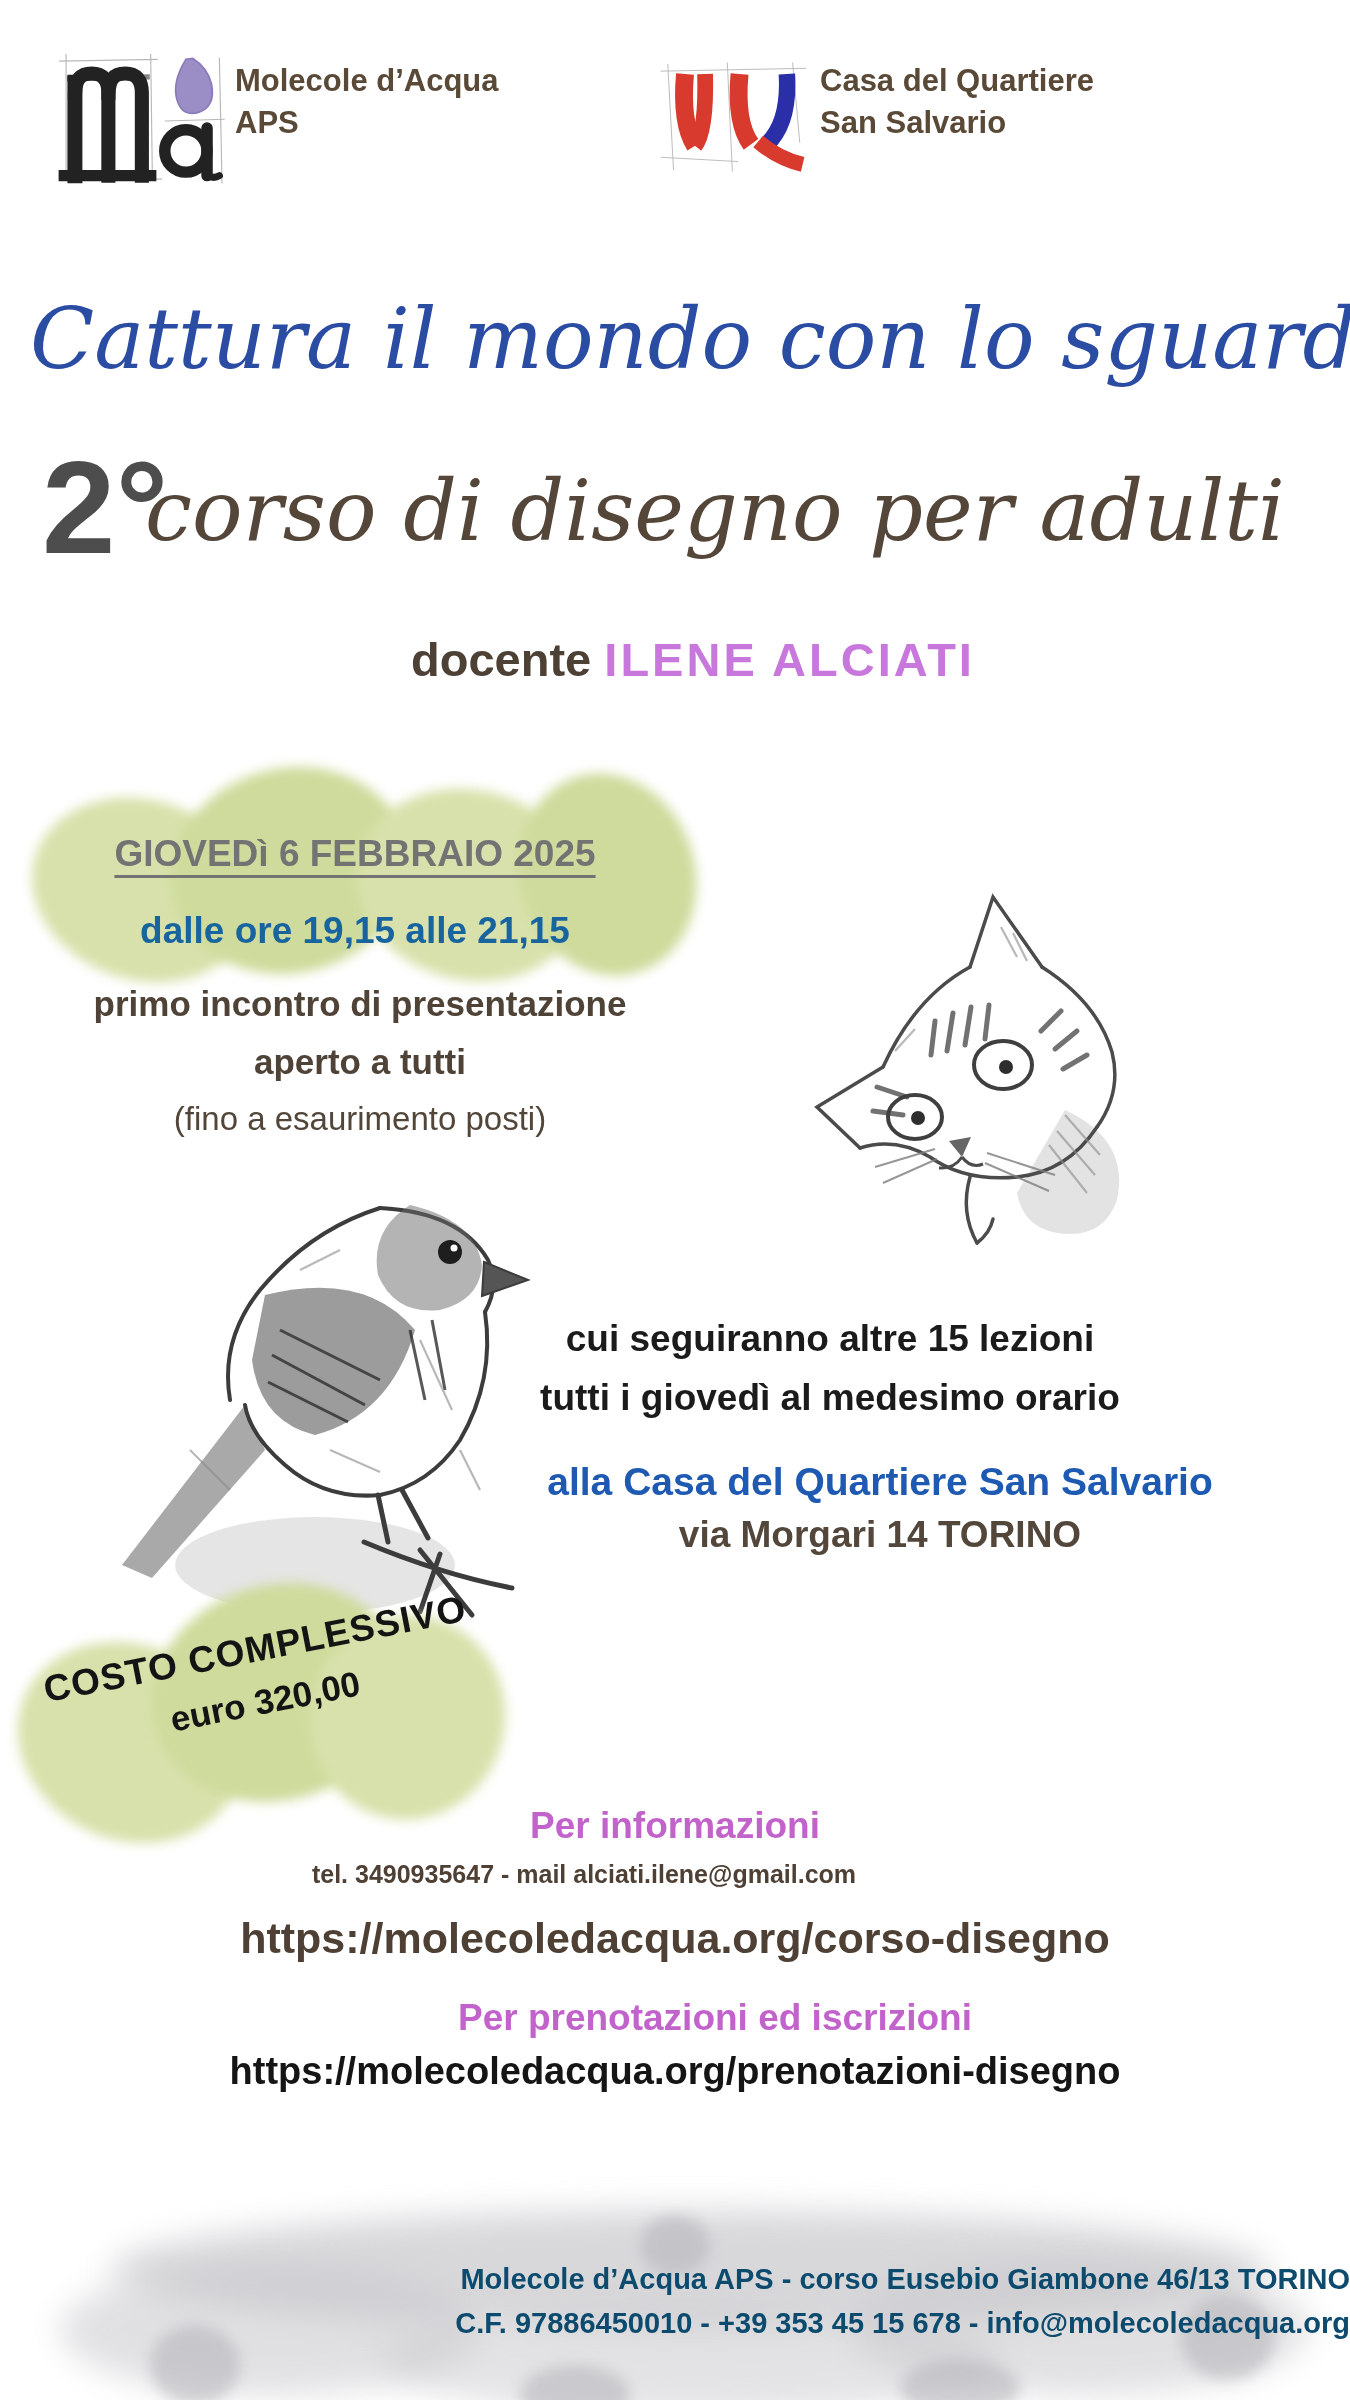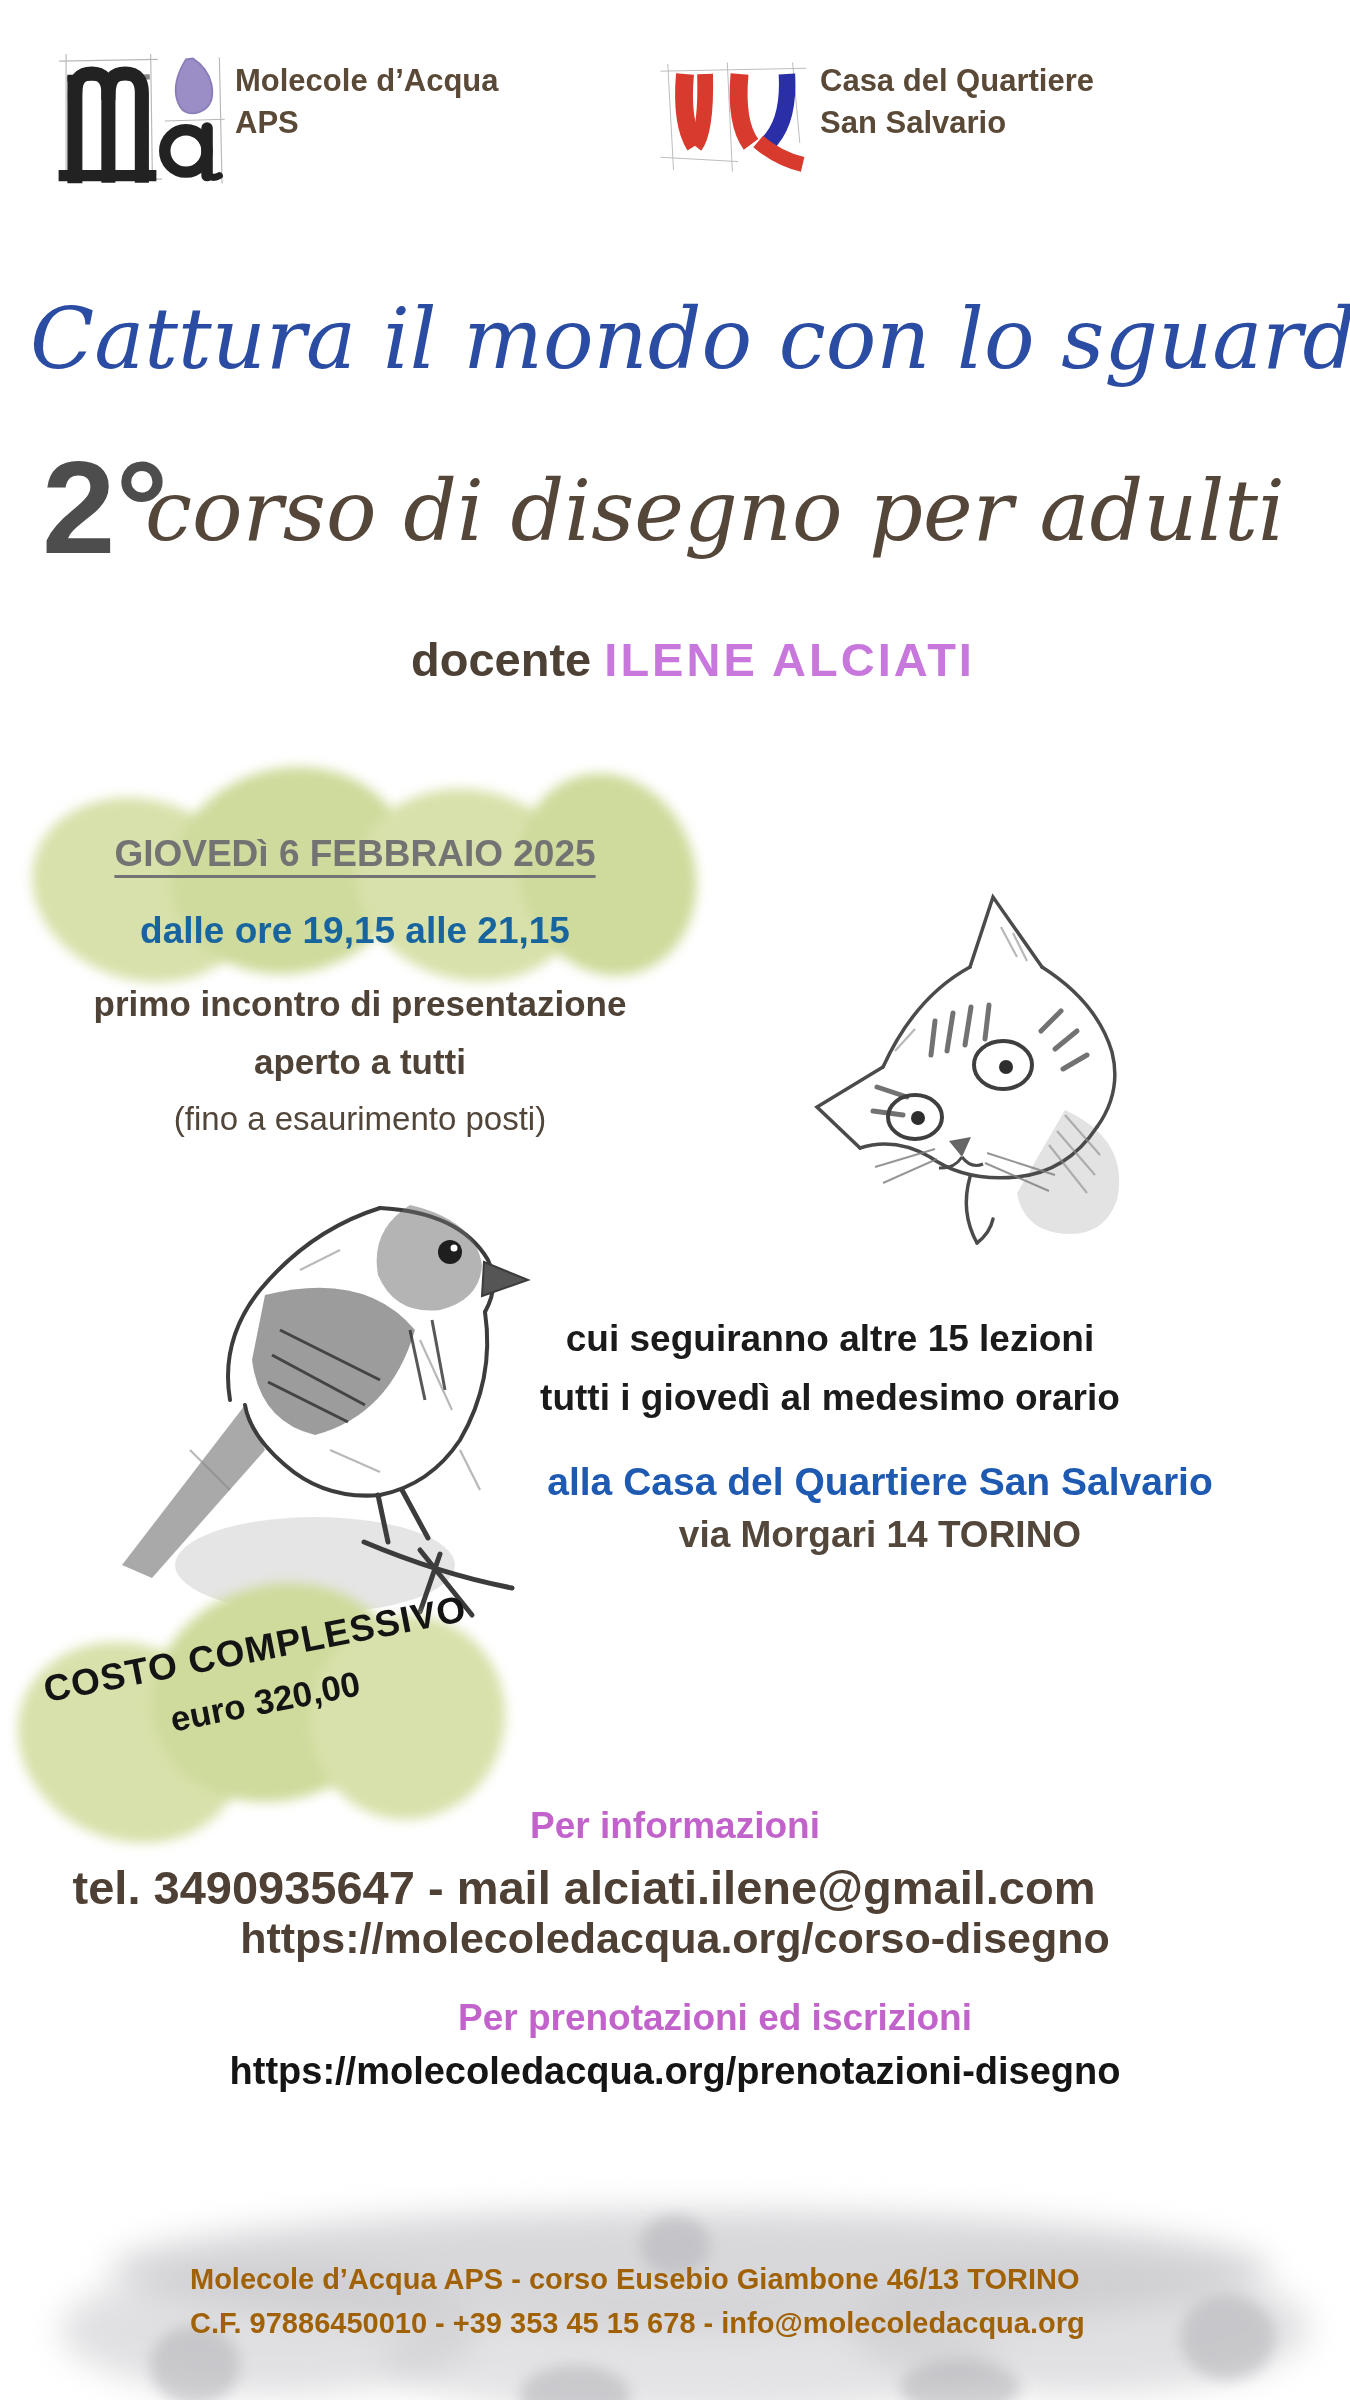--- a/index.html
+++ b/index.html
@@ -35,30 +35,30 @@
   .les2{left:470px;top:1377px;width:720px;font-size:37px;font-weight:700;color:#1b1b1b;}
   .venue{left:470px;top:1460px;width:820px;font-size:39px;font-weight:700;color:#1e5ab2;}
   .addr{left:470px;top:1514px;width:820px;font-size:37px;font-weight:700;color:#53473b;}
   
   .cost{position:absolute;left:45px;top:1628px;width:430px;text-align:center;
         transform:rotate(-11deg);color:#141414;}
   .cost .c1{font-size:37px;font-weight:800;letter-spacing:1px;}
   .cost .c2{font-size:35px;font-weight:700;margin-top:12px;}
   
   .head-orchid{left:0;top:1805px;width:1350px;font-size:37px;font-weight:700;color:#c263cc;}
-  .tel{left:0;top:1860px;width:1168px;font-size:47px;font-weight:700;color:#4e4034;}
+  .tel{left:0;top:1860px;width:1168px;font-size:25px;font-weight:700;color:#4e4034;}
   .url1{left:0;top:1914px;width:1350px;font-size:43px;font-weight:700;color:#4e4034;}
   .head-orchid2{left:0;top:1997px;width:1350px;font-size:37px;font-weight:700;color:#c263cc;padding-left:40px;}
   .url2{left:0;top:2050px;width:1350px;font-size:38px;font-weight:700;color:#151515;}
   
   .footer{position:absolute;left:0;top:2185px;width:1350px;height:215px;}
   .wash{position:absolute;background:#c8c8cc;border-radius:50%;filter:blur(16px);opacity:.7;}
   .washspot{position:absolute;background:#b4b4b9;border-radius:50%;filter:blur(7px);opacity:.55;}
-  .f1,.f2{position:absolute;left:190px;width:1160px;text-align:left;font-weight:700;
-          color:#a16207;white-space:nowrap;}
+  .f1,.f2{position:absolute;left:190px;width:1160px;text-align:right;font-weight:700;
+          color:#0c4a6e;white-space:nowrap;}
   .f1{top:78px;font-size:29px;}
   .f2{top:122px;font-size:29px;}
   svg{display:block;}
 </style>
 </head>
 <body>
 
 <div class="page">
 
   <svg class="logo-svg" style="left:52px;top:40px;width:185px;height:155px" viewBox="0 0 210 160">

